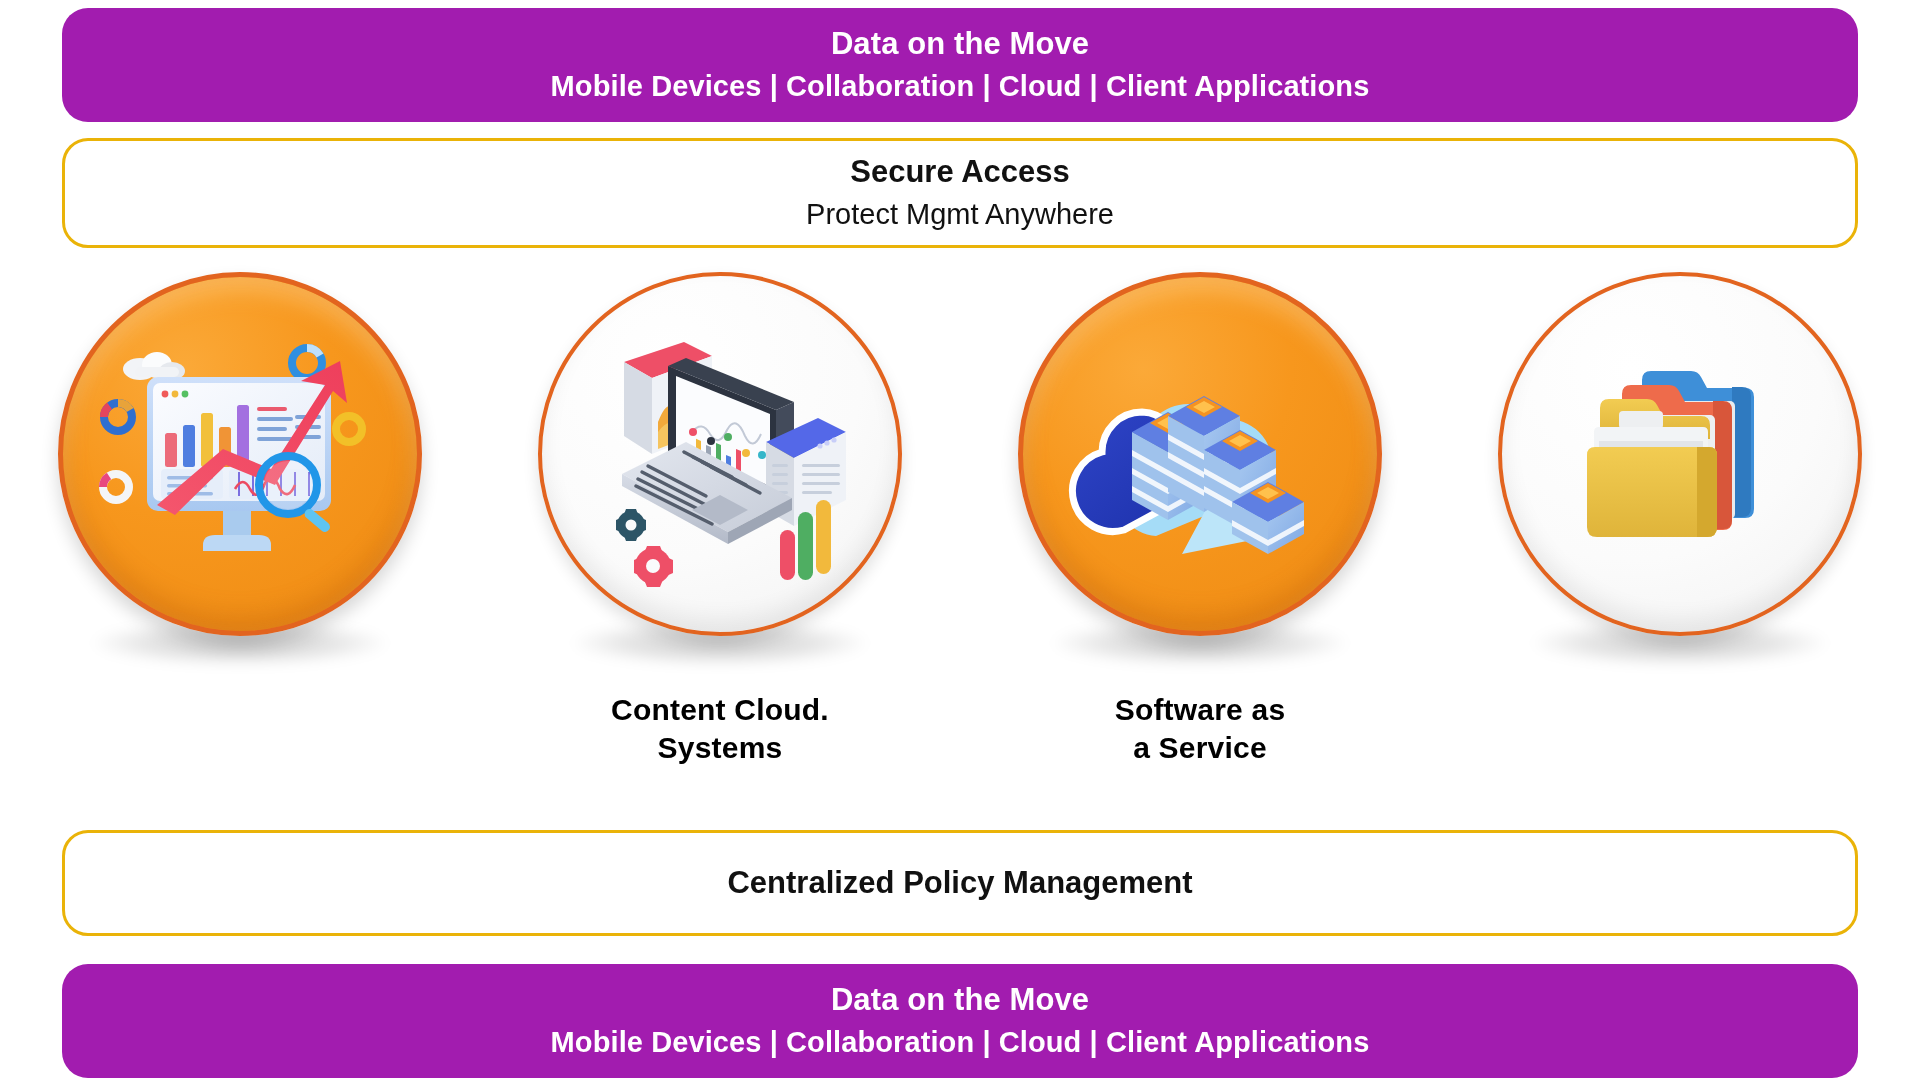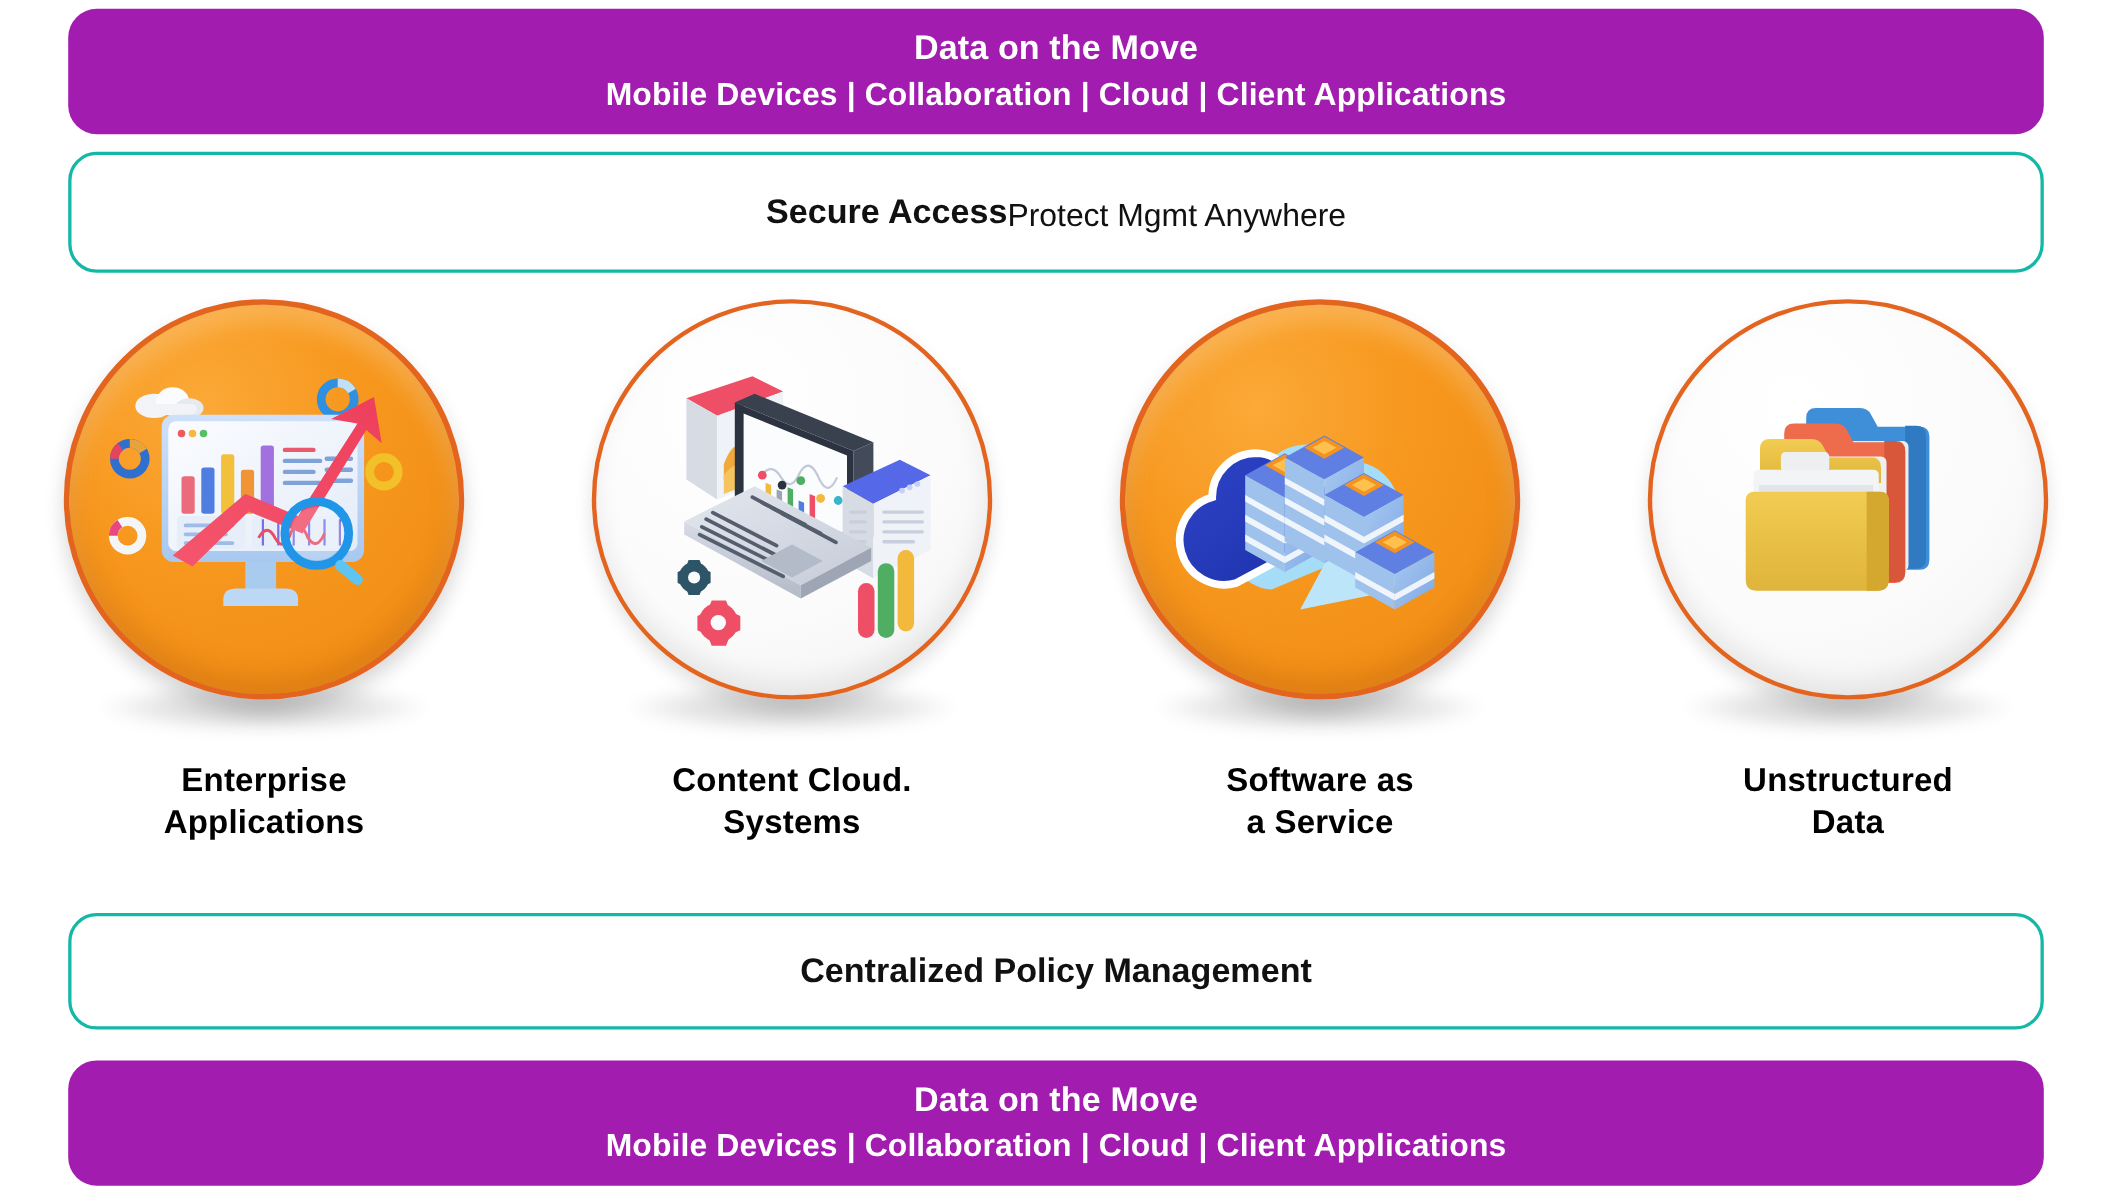--- a/index.html
+++ b/index.html
@@ -47,24 +47,24 @@
 
   #band-top    { top: 8px;  height: 114px; }
   #band-bottom { top: 964px; height: 114px; }
 
   
   .band-outline {
     position: absolute;
     left: 62px;
     width: 1796px;
     background: #ffffff;
-    border: 3px solid #14b8a6;
+    border: 3px solid #eab308;
     border-radius: 26px;
     display: flex;
-    flex-direction: row;
+    flex-direction: column;
     align-items: center;
     justify-content: center;
     color: #111111;
   }
   .band-outline .band-title {
     font-size: 31px;
     font-weight: bold;
     line-height: 1.16;
   }
   .band-outline .band-sub {
@@ -258,24 +258,20 @@
             <path d="M62 196 L128 140 L176 160 L230 76 L206 72 L245 52 L252 94 L238 82 L180 176 L131 156 L80 206 Z" fill="url(#arrowG)"></path>
 
             <g>
               <circle cx="193" cy="176" r="29" fill="none" stroke="#2196E8" stroke-width="8"></circle>
               <circle cx="193" cy="176" r="24" fill="rgba(255,255,255,0.18)"></circle>
               <rect x="214" y="198" width="30" height="10" rx="5" fill="#5EC4F2" transform="rotate(40 214 198)"></rect>
             </g>
           </svg>
           </span>
         </div>
-      </div>
-      <div class="circle-label">
-        <div>Enterprise</div>
-        <div>Applications</div>
       </div>
     </div>
 
     <div class="circle-cell">
       <div class="circle-wrap">
         <div class="circle white">
           <span>
           <svg width="280" height="280" viewBox="0 0 280 280">
             <defs>
               <linearGradient id="kbG" x1="0" y1="0" x2="1" y2="1">
@@ -521,24 +517,20 @@
               <path d="M44 98 h104 q5 0 5 5 v86 q0 5 -5 5 h-104 q-5 0 -5 -5 v-86 q0 -5 5 -5 z" fill="#F2F4F6"></path>
               <path d="M44 112 h104 v76 q0 5 -5 5 h-94 q-5 0 -5 -5 z" fill="#E2E5E9"></path>
 
               <path d="M40 118 h114 q8 0 8 8 v72 q0 10 -10 10 h-110 q-10 0 -10 -10 v-72 q0 -8 8 -8 z" fill="url(#yellowF)"></path>
               <path d="M154 118 q8 0 8 8 v72 q0 10 -10 10 h-10 V118 z" fill="#D4A82E"></path>
             </g>
           </svg>
           </span>
         </div>
       </div>
-      <div class="circle-label">
-        <div>Unstructured</div>
-        <div>Data</div>
-      </div>
     </div>
 
   </div>
 
   <div class="band-outline" id="band-policy">
     <div class="band-title">Centralized Policy Management</div>
   </div>
 
   <div class="band-orange" id="band-bottom">
     <div class="band-title">Data on the Move</div>

